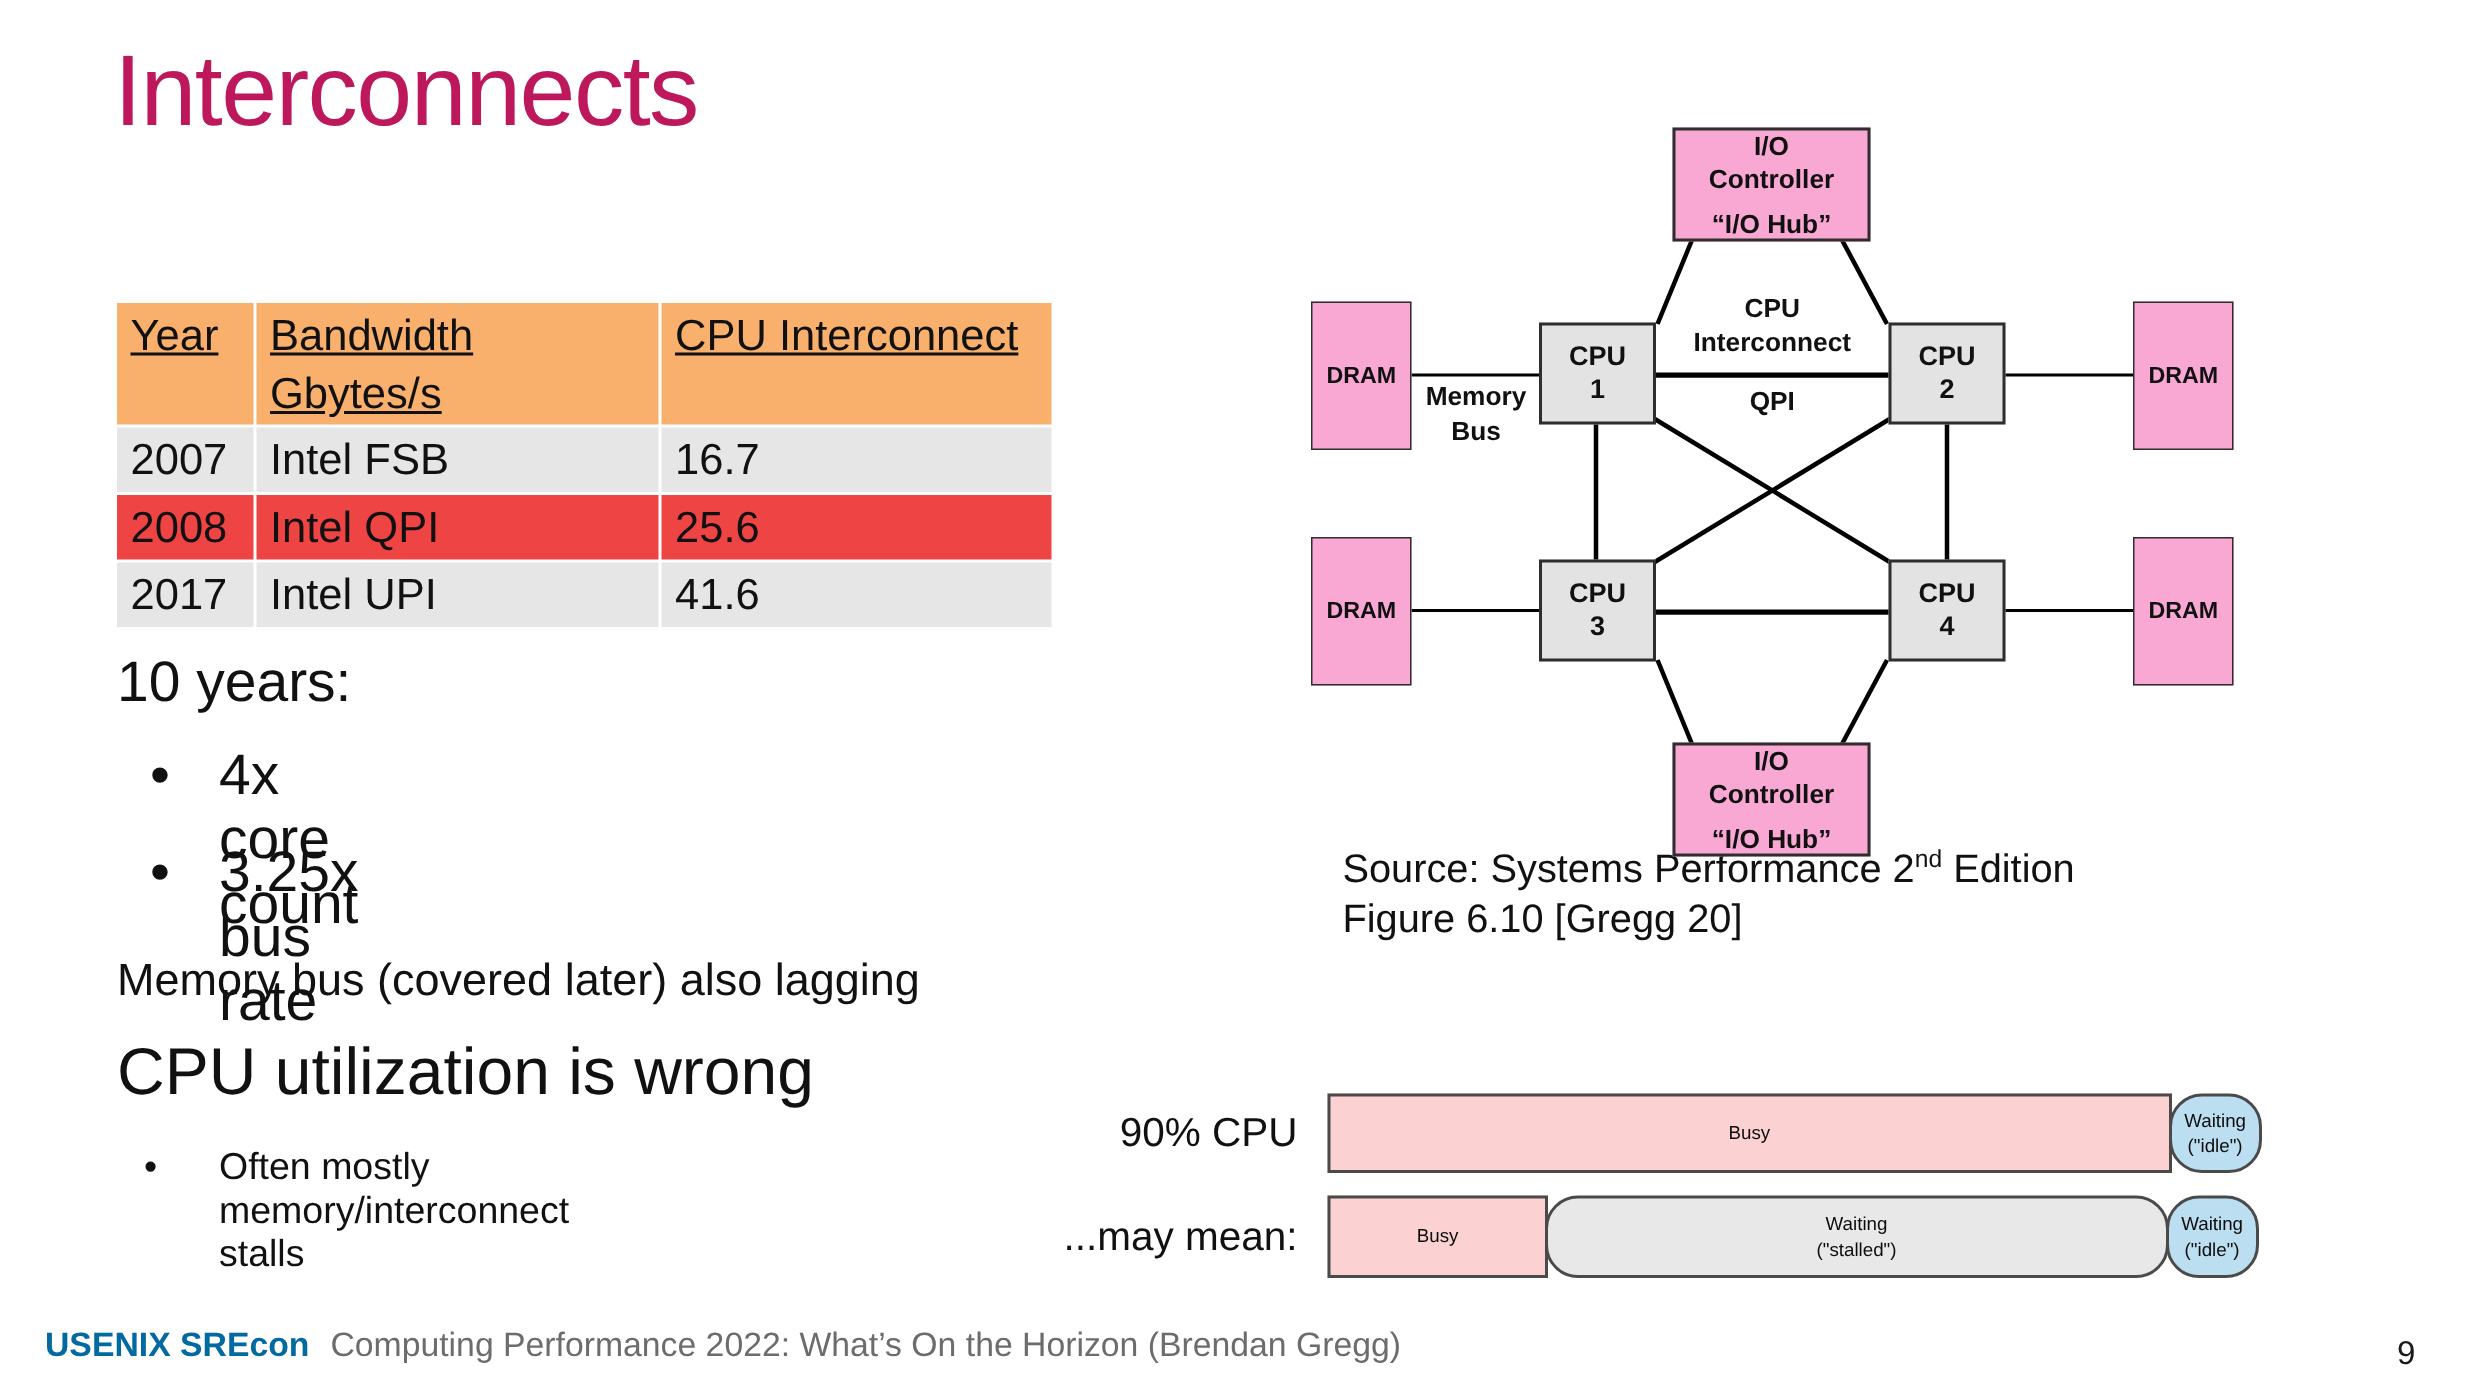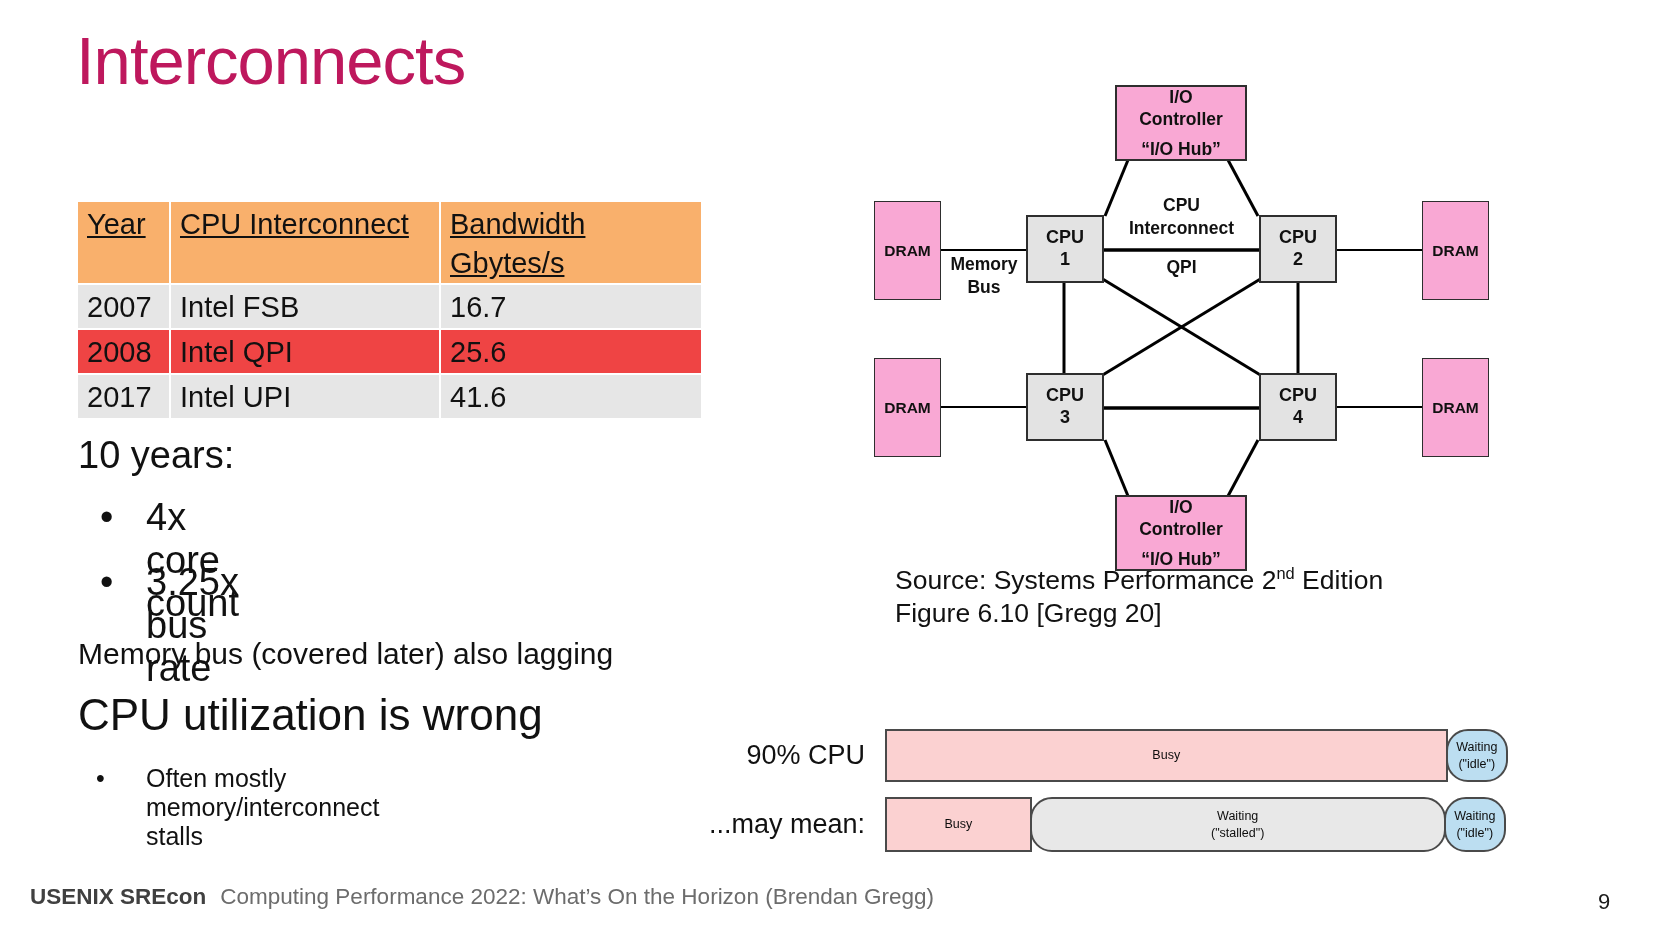--- a/index.html
+++ b/index.html
@@ -49,32 +49,32 @@
   .barlabel{font-size:27px;display:flex;align-items:center;justify-content:flex-end;
             text-align:right;}
   .barwrap{display:flex;}
   .seg{box-sizing:border-box;border:2px solid #4a4a4a;display:flex;flex-direction:column;
        align-items:center;justify-content:center;font-size:12.5px;line-height:1.3;
        text-align:center;color:#0d0d0d;overflow:hidden;}
   .seg + .seg{margin-left:-2px;border-radius:22px;}
 
   
   .footer{left:30px;top:884px;font-size:22.5px;color:#6c6c6c;}
-  .footer .brand{font-weight:bold;color:#404040;margin-right:14px;}
+  .footer .brand{font-weight:bold;color:#0369a1;margin-right:14px;}
   .pagenum{left:1598px;top:889px;font-size:22px;color:#1a1a1a;}
 </style>
 </head>
 <body>
 
 <div class="abs slide-title">Interconnects</div>
 
 <div class="abs itable">
   <div class="th">Year</div>
+  <div class="th">Bandwidth Gbytes/s</div>
   <div class="th">CPU Interconnect</div>
-  <div class="th">Bandwidth Gbytes/s</div>
 
   <div class="td row-g">2007</div>
   <div class="td row-g">Intel FSB</div>
   <div class="td row-g">16.7</div>
 
   <div class="td row-w">2008</div>
   <div class="td row-w">Intel QPI</div>
   <div class="td row-w">25.6</div>
 
   <div class="td row-g">2017</div>

